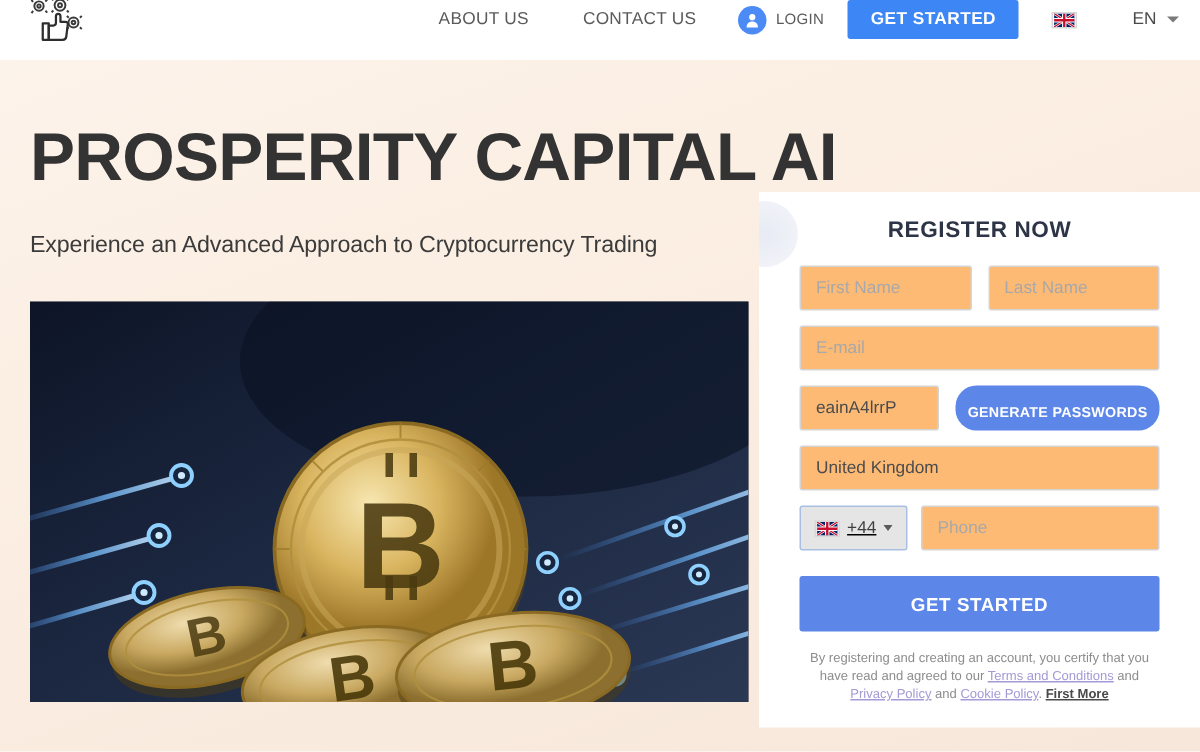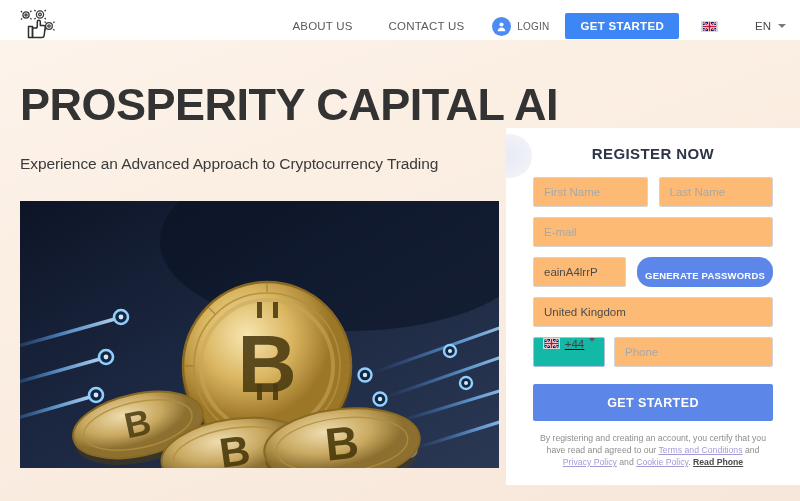--- a/index.html
+++ b/index.html
@@ -11,22 +11,22 @@
   body {
     background: linear-gradient(160deg, #fdf4ec 0%, #fbeee2 40%, #f7e7da 100%);
     position: relative;
   }
 
   
   #header {
     height: 40px;
     background: #ffffff;
     display: flex;
-    align-items: flex-end;
-    padding: 0 14px 1px 16px;
+    align-items: center;
+    padding: 0 14px 14px 16px;
     position: relative;
     z-index: 30;
   }
   #logo { width: 44px; height: 30px; display: block; }
   #nav {
     margin-left: auto;
     display: flex;
     align-items: center;
     gap: 0px;
   }
@@ -167,22 +167,22 @@
     cursor: pointer;
     white-space: nowrap;
     flex: 0 0 auto;
   }
   .phone-row { display: flex; gap: 9px; margin-bottom: 10px; }
   #dial-select {
     flex: 0 0 72px;
     height: 30px;
     border: 1px solid #a9bfe2;
     border-radius: 2px;
-    background: #14b8a6;
-    display: flex; justify-content: center;
+    background: #e5e5e5;
+    display: flex; align-items: center; justify-content: center;
     gap: 5px;
     cursor: pointer;
     text-decoration: underline;
   }
   #dial-code { font-size: 11.5px; color: #3f3f3f; }
   .caret-sm {
     width: 0; height: 0;
     border-left: 3.5px solid transparent;
     border-right: 3.5px solid transparent;
     border-top: 4px solid #5a5a5a;
@@ -423,17 +423,17 @@
         </svg>
         <span id="dial-code">+44</span>
         <span class="caret-sm"></span>
       </div>
       <input class="fld" type="text" placeholder="Phone" style="">
     </div>
 
     <button id="submit-btn">GET STARTED</button>
 
     <div id="disclaimer">
-      <span>By registering and creating an account, you certify that you have read and agreed to our </span><a>Terms and Conditions</a><span> and </span><a>Privacy Policy</a><span> and </span><a>Cookie Policy</a><span>. </span><a class="readmore">Read Phone</a>
+      <span>By registering and creating an account, you certify that you have read and agreed to our </span><a>Terms and Conditions</a><span> and </span><a>Privacy Policy</a><span> and </span><a>Cookie Policy</a><span>. </span><a class="readmore">First More</a>
     </div>
 
   </div>
 </div>
 
 </body></html>

